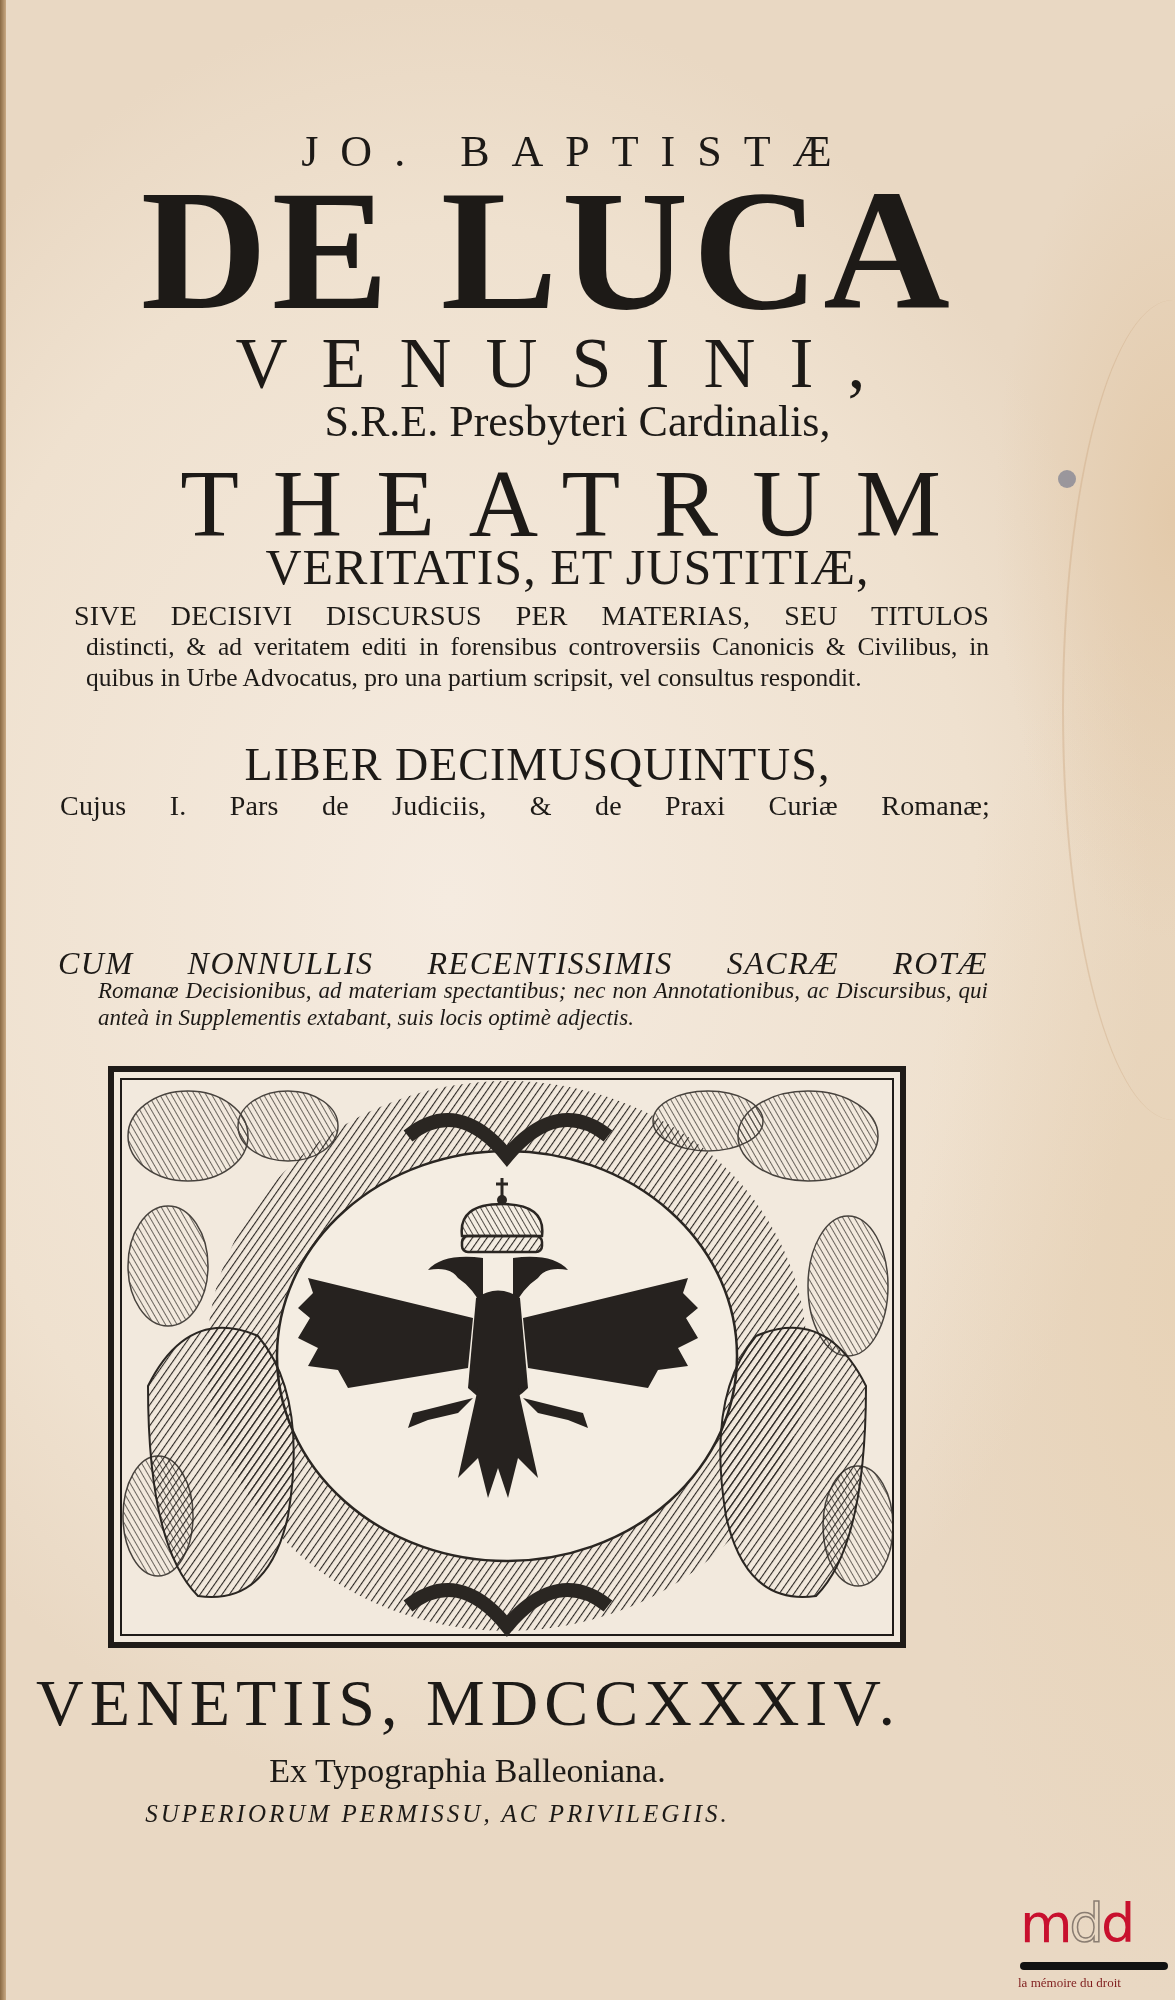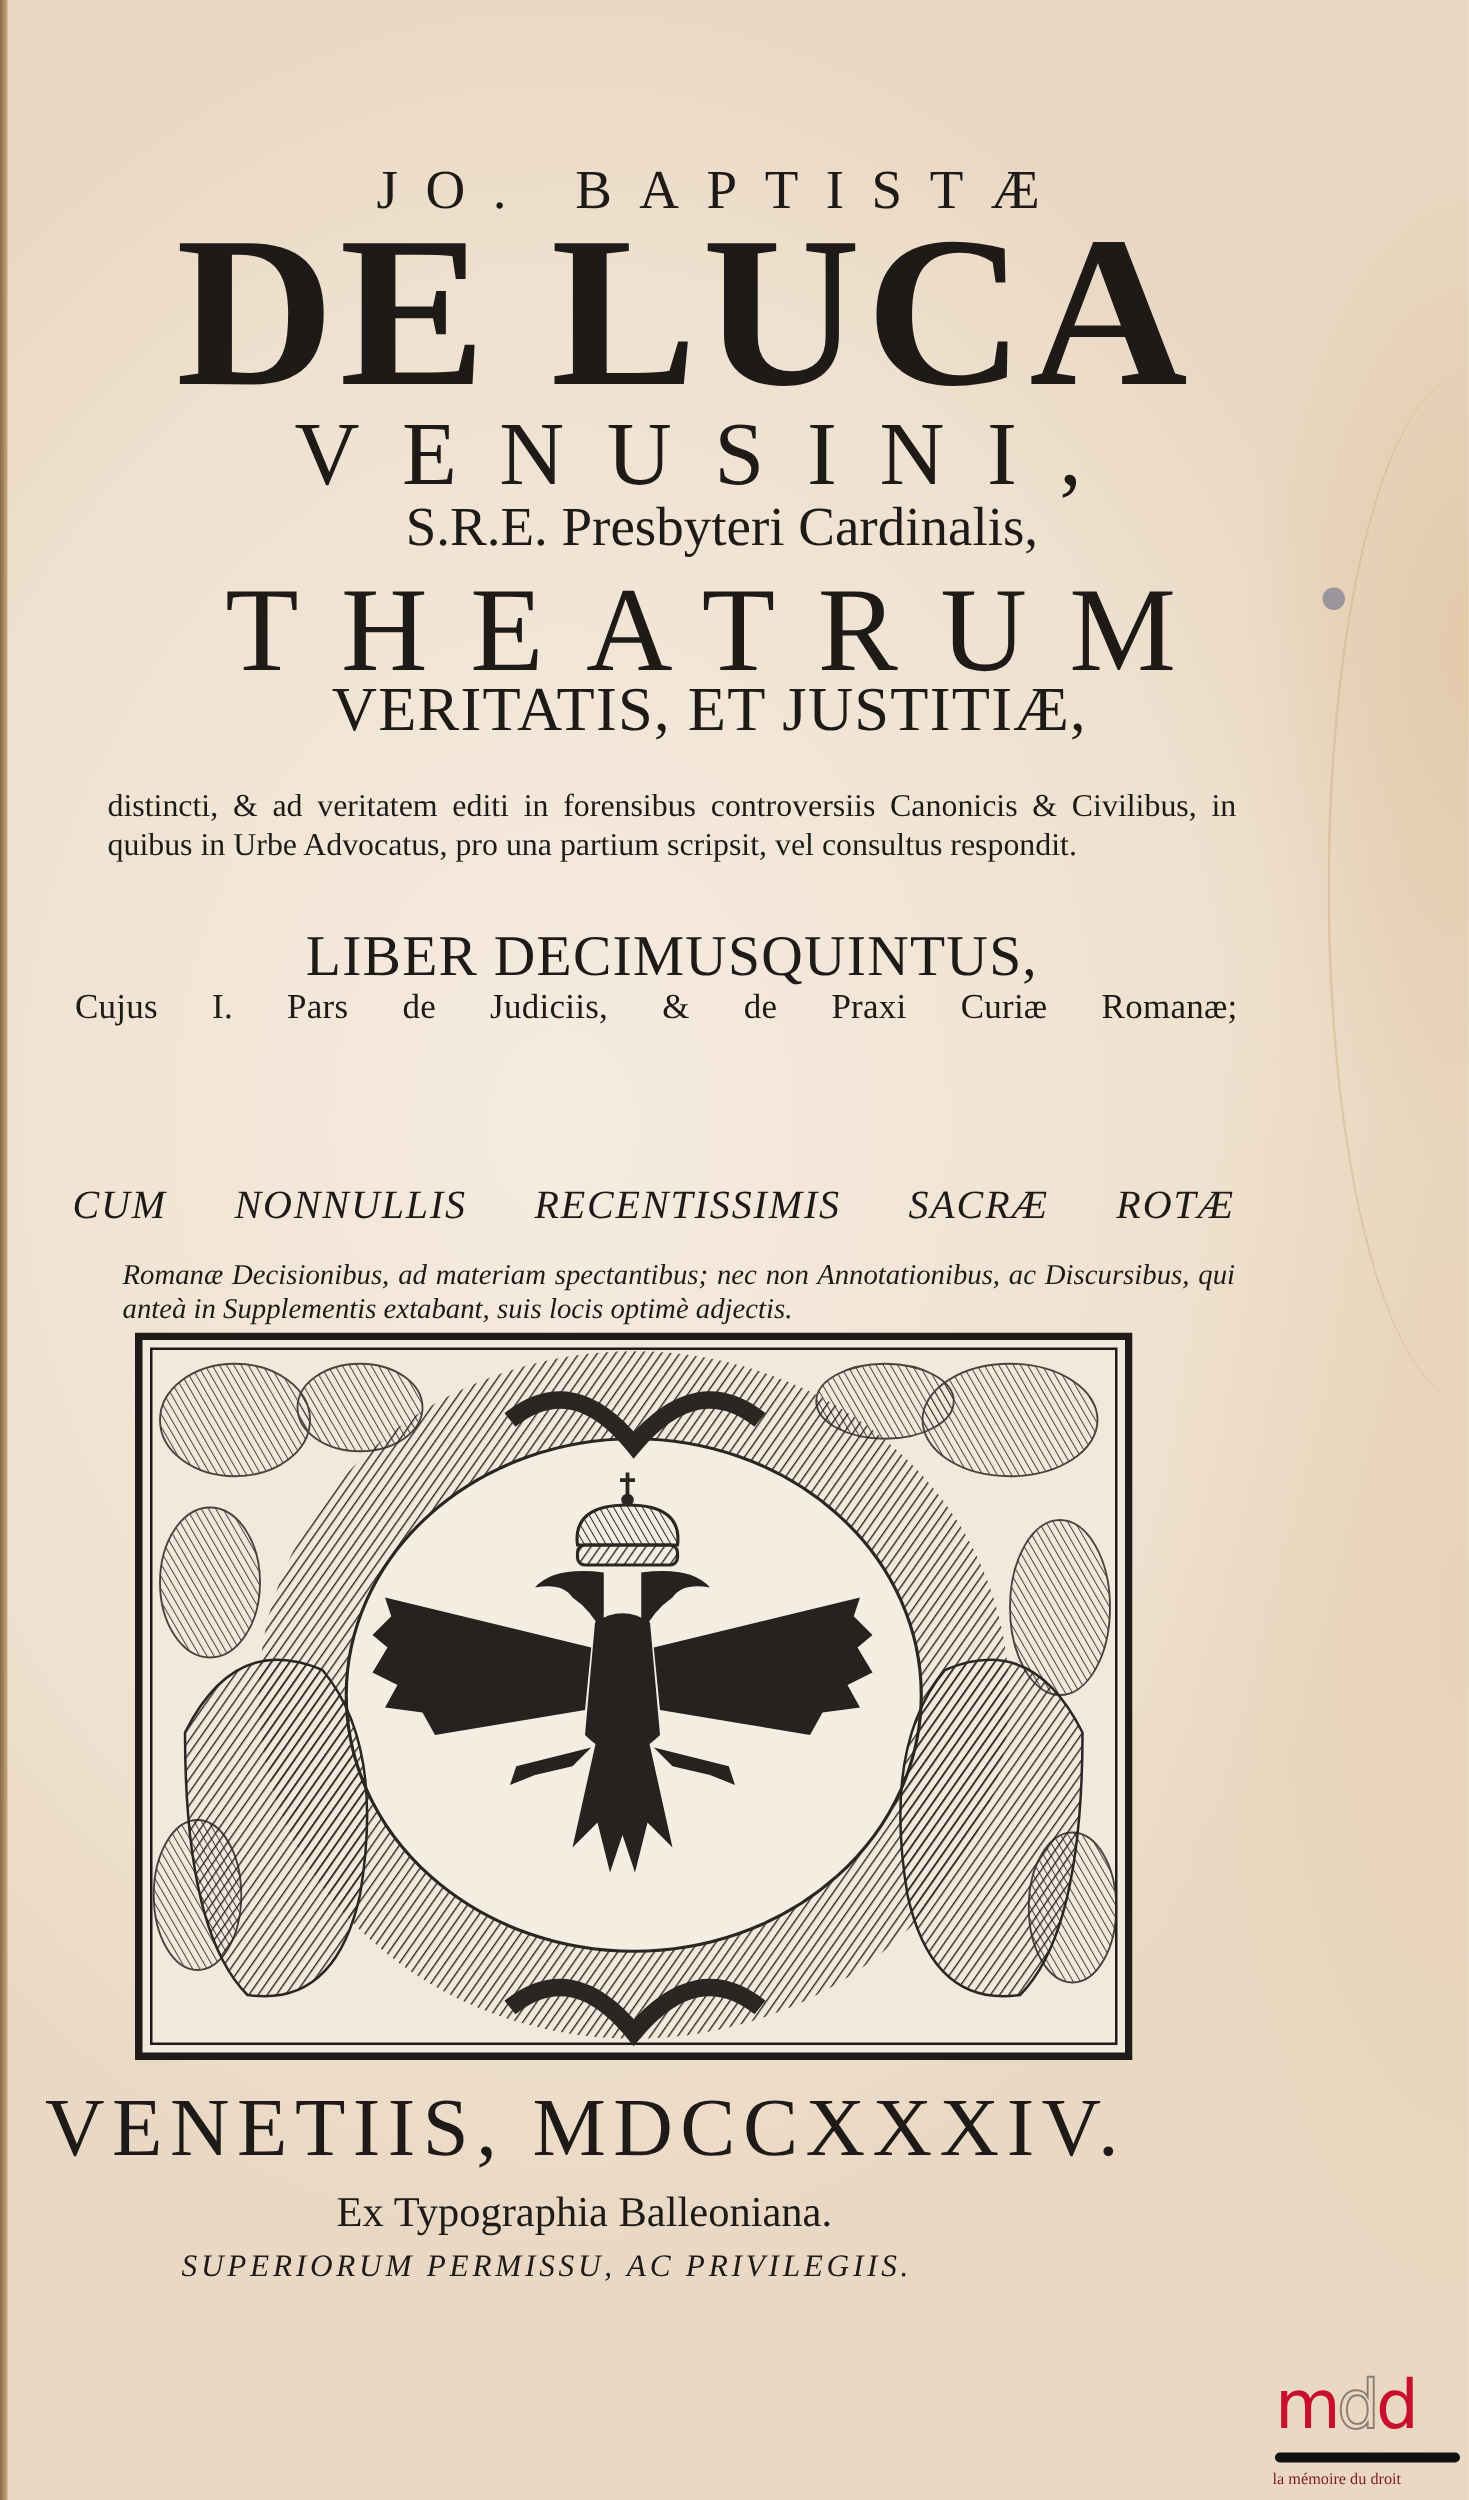--- a/index.html
+++ b/index.html
@@ -15,21 +15,21 @@
   .stain-edge{position:absolute;left:1062px;top:300px;width:220px;height:820px;border-left:2px solid rgba(200,160,120,.35);border-radius:50% 0 0 50%;}
   .line{position:absolute;left:0;width:1175px;text-align:center;white-space:nowrap;}
   .l-baptistae{top:126px;font-size:44px;letter-spacing:22px;padding-left:20px;margin-left:-30px;}
   .l-deluca{top:170px;font-size:172px;font-weight:bold;letter-spacing:4px;line-height:160px;margin-left:-40px;transform:scaleX(1.02);}
   .l-venusini{top:322px;font-size:72px;letter-spacing:34px;margin-left:-20px;}
   .l-sre{top:396px;font-size:44px;margin-left:-10px;}
   .l-theatrum{top:448px;font-size:96px;letter-spacing:34px;margin-left:-10px;}
   .l-veritatis{top:538px;font-size:50px;letter-spacing:1px;margin-left:-20px;}
   .para{position:absolute;left:74px;width:915px;font-size:25.5px;line-height:31px;}
   .para .first{display:block;text-align:justify;text-align-last:justify;font-size:28px;letter-spacing:.2px;}
-  .para .rest{display:block;padding-left:12px;text-align:justify;margin-top:29px;}
+  .para .rest{display:block;padding-left:12px;text-align:justify;}
   .p1{top:600px;}
   .l-liber{top:738px;font-size:46px;letter-spacing:1px;margin-left:-50px;}
   .p2{top:790px;left:60px;width:930px;font-size:27px;line-height:31px;}
   .p2 .rest{padding-left:30px;}
   .ital{font-style:italic;}
   .p3{top:950px;left:58px;width:930px;font-style:italic;font-size:23px;line-height:27px;}
   .p3 .first{font-size:32px;letter-spacing:1.5px;}
   .p3 .rest{padding-left:40px;}
   .woodcut{position:absolute;left:108px;top:1066px;width:798px;height:582px;}
   .l-venetiis{top:1665px;font-size:66px;letter-spacing:6px;text-align:left;left:36px;}
@@ -51,20 +51,21 @@
 <div class="stain-dot"></div>
 
 <div class="line l-baptistae">JO. BAPTISTÆ</div>
 <div class="line l-deluca">DE LUCA</div>
 <div class="line l-venusini">VENUSINI,</div>
 <div class="line l-sre">S.R.E. Presbyteri Cardinalis,</div>
 <div class="line l-theatrum">THEATRUM</div>
 <div class="line l-veritatis">VERITATIS, ET JUSTITIÆ,</div>
 
 <div class="para p1">
+  <span class="first">SIVE DECISIVI DISCURSUS PER MATERIAS, SEU TITULOS</span>
   <span class="rest">distincti, &amp; ad veritatem editi in forensibus controversiis Canonicis &amp; Civilibus, in quibus in Urbe Advocatus, pro una partium scripsit, vel consultus respondit.</span>
 </div>
 
 <div class="line l-liber">LIBER DECIMUSQUINTUS,</div>
 
 <div class="para p2">
   <span class="first">Cujus I. Pars de Judiciis, &amp; de Praxi Curiæ Romanæ;</span>
 </div>
 
 <div class="para p3">

